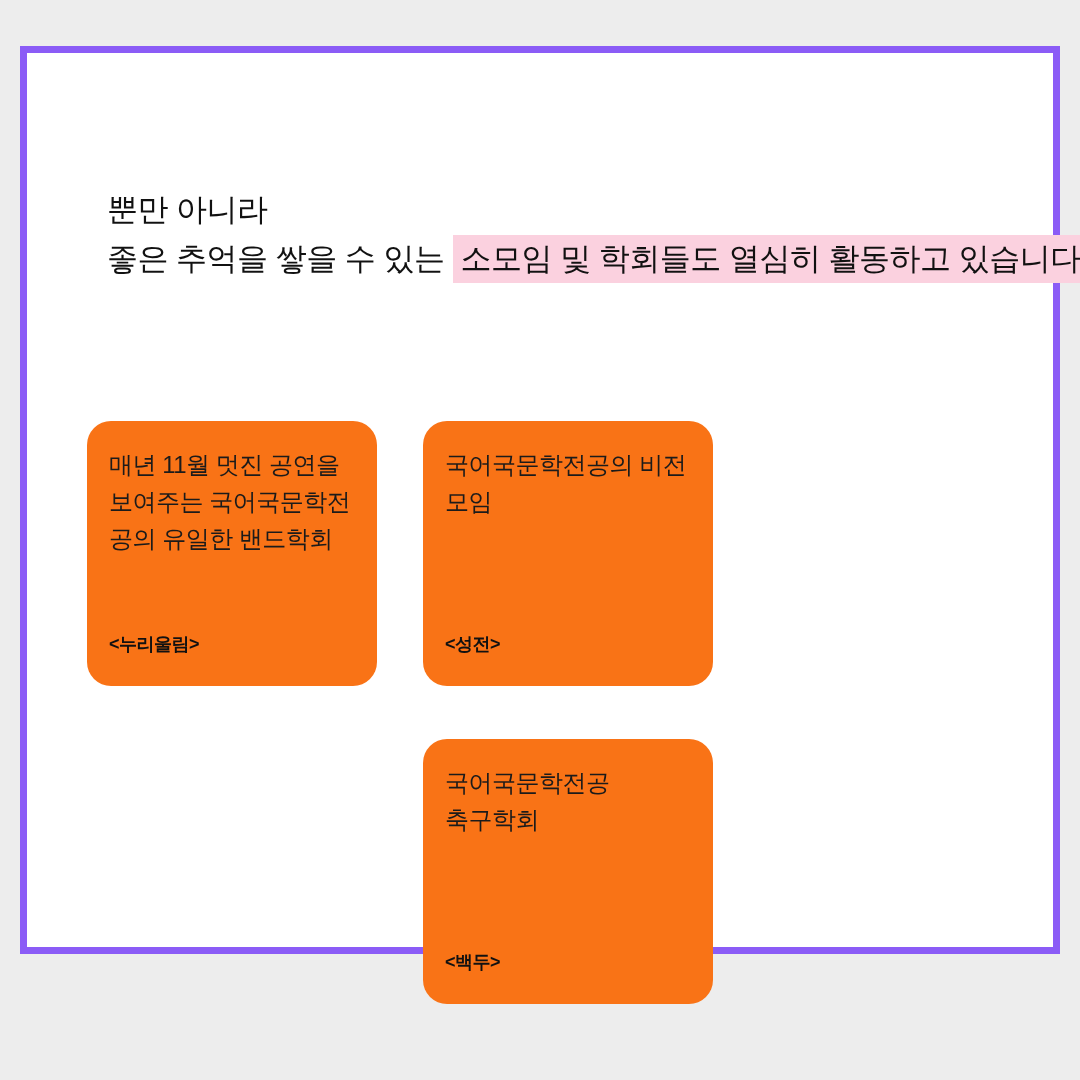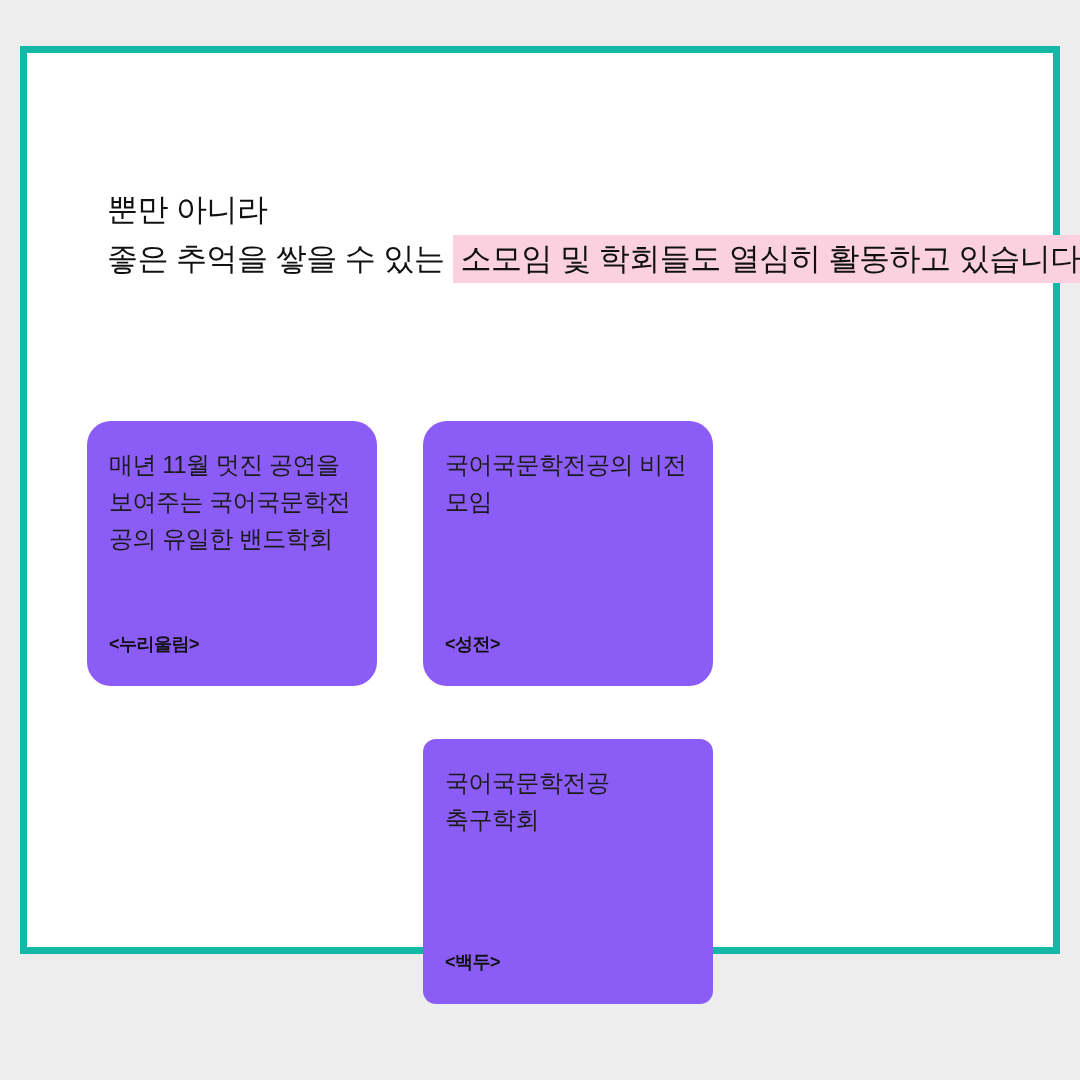--- a/index.html
+++ b/index.html
@@ -7,47 +7,47 @@
     width: 1080px; height: 1080px;
     font-family: "Liberation Sans", "DejaVu Sans", sans-serif;
     background: #ededed;
     position: relative;
     overflow: hidden;
   }
   .frame {
     position: absolute;
     left: 20px; top: 46px;
     width: 1040px; height: 908px;
-    border: 7px solid #14b8a6;
+    border: 7px solid #8b5cf6;
     background: #ffffff;
   }
   .intro {
     position: absolute;
     left: 80px; top: 132px;
     font-size: 31px;
     line-height: 49px;
     font-weight: 500;
     color: #111111;
     letter-spacing: -0.5px;
     white-space: nowrap;
   }
   .intro .hl {
     background: #fbd1df;
     padding: 6px 8px 7px 8px;
   }
   .card {
     position: absolute;
     width: 290px; height: 265px;
-    background: #8b5cf6;
+    background: #f97316;
     border-radius: 24px;
   }
   .card-1 { left: 60px;  top: 368px; }
   .card-2 { left: 396px; top: 368px; }
   .card-3 { left: 730px; top: 368px; }
-  .card-4 { left: 396px; top: 686px; border-radius: 13px; }
+  .card-4 { left: 396px; top: 686px; }
   .card .desc {
     position: absolute;
     left: 22px; top: 25px;
     font-size: 24px;
     line-height: 37px;
     color: #1b1b1b;
     letter-spacing: -0.5px;
     white-space: pre;
   }
   .card .club-name {

